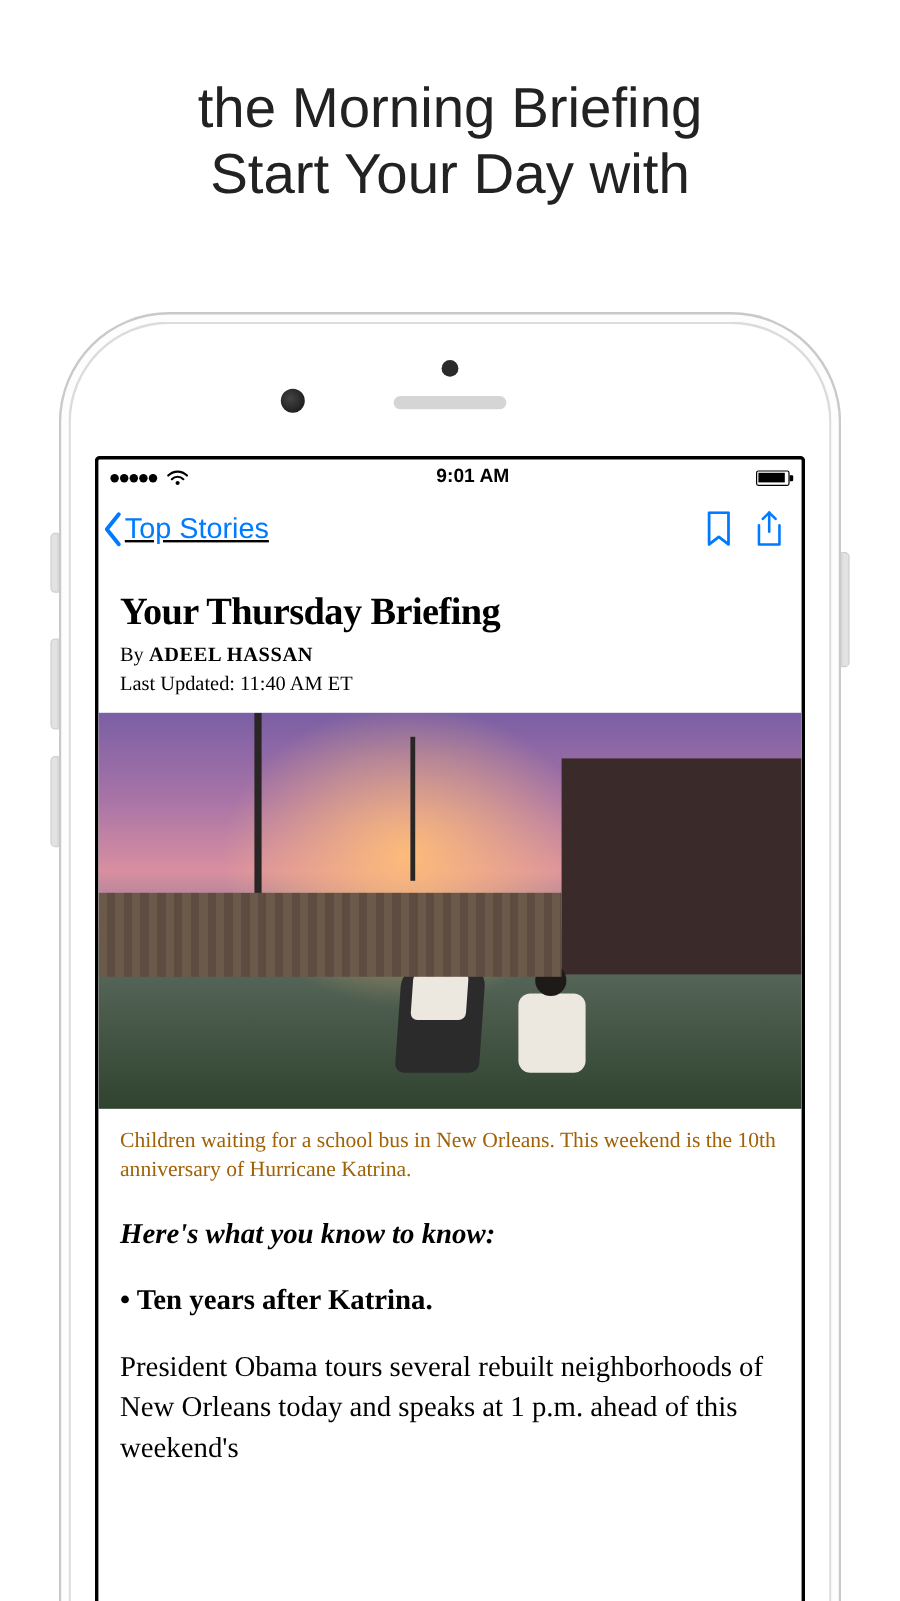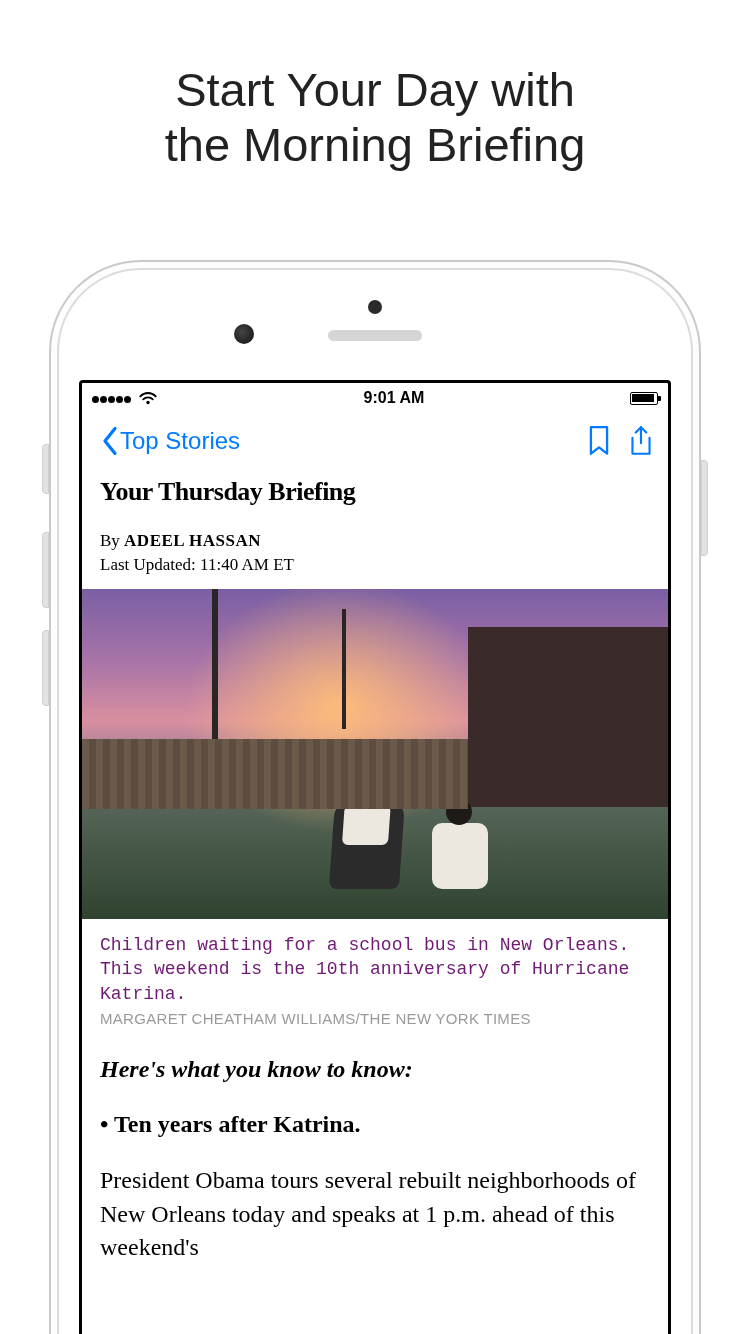--- a/index.html
+++ b/index.html
@@ -125,45 +125,46 @@
   .battery i{
     display:block; margin:1.5px; width:22px; height:8px; background:#000;
   }
 
   
   .navbar {
     height: 56px;
     display: flex;
     align-items: center;
     justify-content: space-between;
-    padding: 0 8px 0 18px;
+    padding: 0 8px 0 2px;
     border-bottom: none;
+    text-decoration: underline;
   }
   .back {
     display: flex; align-items: center; gap: -2px;
     color: #007aff; font-size: 24px;
   }
   .back svg { display:block; }
   .nav-actions { display: flex; align-items: center; gap: 18px; padding-right: 6px;}
   .iconbtn { color:#007aff; }
   .iconbtn svg{ display:block; }
 
   
   .article { padding: 4px 18px 0 18px; }
   .headline {
     font-family: Georgia, "Times New Roman", serif;
     font-weight: 700;
-    font-size: 26px;
+    font-size: 32px;
     letter-spacing: -0.5px;
-    margin-top: 4px;
+    margin-top: 18px;
   }
   .byline {
     font-family: Georgia, "Times New Roman", serif;
     font-size: 17px;
-    margin-top: 24px;
+    margin-top: 8px;
   }
   .byline .by { font-weight: 400; }
   .byline .author { font-weight: 700; letter-spacing: 0.5px; }
   .updated {
     font-family: Georgia, "Times New Roman", serif;
     font-size: 17px;
     margin-top: 4px;
   }
 
   
@@ -196,23 +197,23 @@
         background:#2b2b2b; border-radius:18px 18px 8px 8px; transform:skewX(-4deg);}
   .fig1::before{content:"";position:absolute;left:14px;top:-28px;width:32px;height:32px;border-radius:50%;background:#221f1d;}
   .fig1::after{content:"";position:absolute;left:10px;top:6px;width:46px;height:40px;background:#ece7df;border-radius:6px;}
   .fig2{position:absolute; left:350px; top:234px; width:56px; height:66px;
         background:#ece7df; border-radius:10px;}
   .fig2::before{content:"";position:absolute;left:14px;top:-24px;width:26px;height:26px;border-radius:50%;background:#1d1a18;}
 
   .caption {
     font-size: 18px;
     line-height: 1.35;
-    color: #701a75;
+    color: #a16207;
     margin-top: 14px;
-    font-family: Liberation Mono, monospace;
+    font-family: Liberation Serif, serif;
   }
   .credit {
     font-size: 15px;
     color: #9a9a9a;
     letter-spacing: 0.3px;
     margin-top: 4px;
     font-family: -apple-system, "Helvetica Neue", Helvetica, Arial, sans-serif;
   }
 
   .body {
@@ -223,22 +224,22 @@
   }
   .body p { margin-bottom: 22px; }
   .greet { font-style: italic; font-weight: 600; }
   .lead  { font-style: italic; font-weight: 600; }
   .bullet1 { font-weight: 700; }
 </style>
 </head>
 <body>
 
 <div class="promo">
+  <div>the Morning Briefing</div>
   <div>Start Your Day with</div>
-  <div>the Morning Briefing</div>
 </div>
 
 <div class="phone-wrap">
   <div class="sidebtn sb-mute"></div>
   <div class="sidebtn sb-vol1"></div>
   <div class="sidebtn sb-vol2"></div>
   <div class="sb-power"></div>
 
   <div class="phone-outer">
     <div class="phone-inner">
@@ -300,21 +301,20 @@
           <div class="updated">Last Updated: 11:40 AM ET</div>
 
           <div class="hero">
             <div class="pole"></div>
             <div class="pole2"></div>
             <div class="fig1"></div>
             <div class="fig2"></div>
           </div>
 
           <div class="caption">Children waiting for a school bus in New Orleans. This weekend is the 10th anniversary of Hurricane Katrina.</div>
-          <div class="credit">MARGARET CHEATHAM WILLIAMS/THE NEW YORK TIMES</div>
 
           <div class="body">
             <p class="lead">Here's what you know to know:</p>
             <p class="bullet1">• Ten years after Katrina.</p>
             <p>President Obama tours several rebuilt neighborhoods of New Orleans today and speaks at 1 p.m. ahead of this weekend's</p>
           </div>
         </div>
 
       </div>
     </div>

